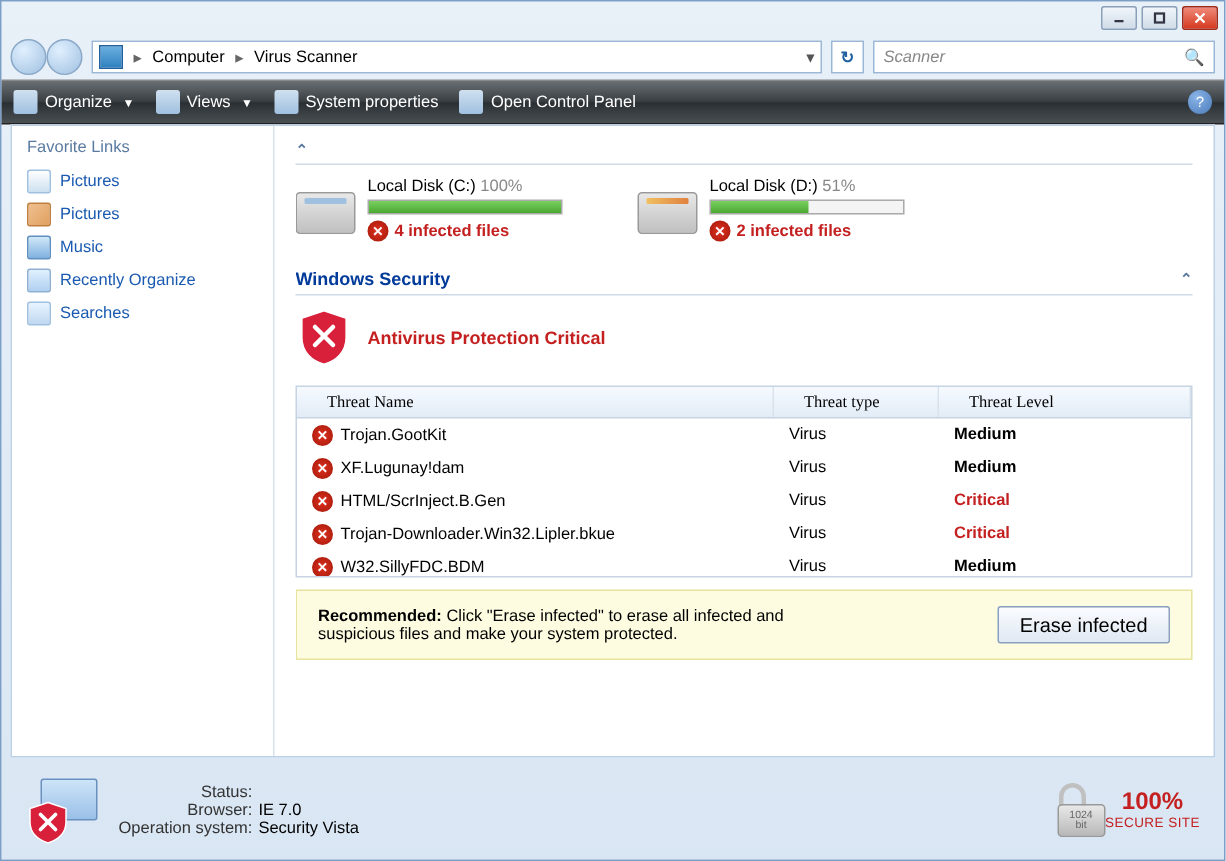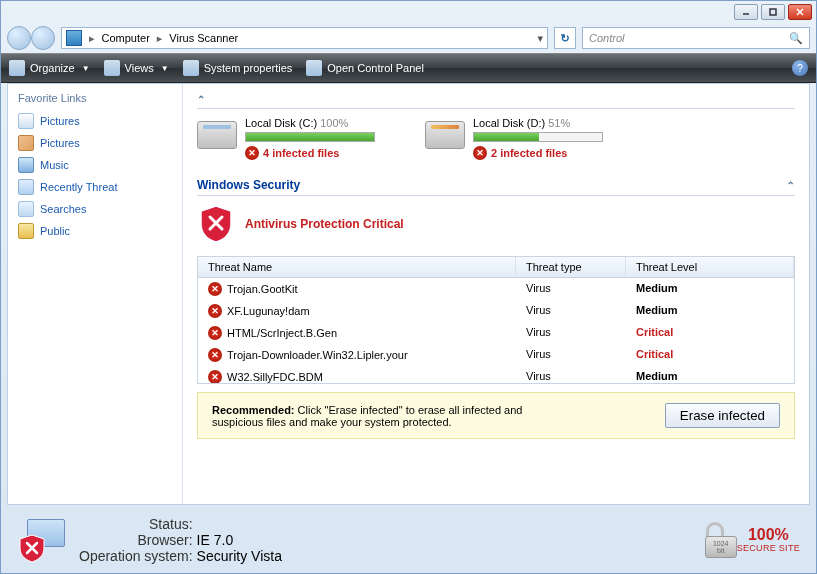--- a/index.html
+++ b/index.html
@@ -32,54 +32,54 @@
 .ic-doc { background: linear-gradient(#fff, #cde0f0); border: 1px solid #a0c0e0; }
 .ic-pic { background: linear-gradient(135deg, #f0c090, #e0a060); border: 1px solid #c08040; }
 .ic-mus { background: linear-gradient(#d0e8f8, #80b0e0); border: 1px solid #6090c0; }
 .ic-rec { background: linear-gradient(#e0f0ff, #b0d0f0); border: 1px solid #90b0d0; }
 .ic-sea { background: linear-gradient(#e8f4ff, #c0d8f0); border: 1px solid #a0c0e0; }
 .ic-pub { background: linear-gradient(#f8e8a0, #e8c050); border: 1px solid #c09830; }
 .main { flex: 1; padding: 10px 14px; overflow: hidden; }
 .sectionhead { color: #003a9a; font-weight: bold; font-size: 12px; border-bottom: 1px solid #d0dae6; padding-bottom: 3px; margin-bottom: 8px; display: flex; justify-content: space-between; align-items: center; }
 .collapse { color: #5a7aa0; font-size: 10px; cursor: pointer; }
 .drives { display: flex; gap: 50px; margin-bottom: 18px; }
-.drive { display: flex; gap: 8px; }
+.drive { display: flex; gap: 8px; align-items: center; }
 .driveicon { width: 40px; height: 28px; background: linear-gradient(#e8e8e8, #c0c0c0); border: 1px solid #999; border-radius: 3px; margin-top: 4px; position: relative; }
 .driveicon::after { content: ""; position: absolute; top: 3px; left: 5px; right: 5px; height: 4px; background: #a0c0e0; border-radius: 1px; }
 .driveicon.d2::after { background: linear-gradient(90deg,#f0c060,#e08040); }
 .drivelabel { white-space: nowrap; }
 .progbar { width: 130px; height: 10px; border: 1px solid #aaa; background: #f4f4f4; margin: 3px 0 4px; }
 .progfill { height: 100%; background: linear-gradient(#7ad060, #4aa830); }
 .infline { display: flex; align-items: center; gap: 4px; color: #c42020; font-weight: bold; }
 .shieldx { width: 14px; height: 14px; background: radial-gradient(circle, #e03020, #a01808); border-radius: 50%; color: #fff; display: flex; align-items: center; justify-content: center; font-size: 9px; font-weight: bold; }
 .avpd { display: flex; align-items: center; gap: 10px; margin: 6px 0 12px; }
 .bigshield { width: 38px; height: 40px; position: relative; }
 .bigshield svg { width: 38px; height: 40px; }
 .avpdtext { color: #c42020; font-weight: bold; font-size: 12px; }
 .threattable { border: 1px solid #c8d4e2; }
 .tth { display: flex; background: linear-gradient(#f6faff, #e2ecf6); border-bottom: 1px solid #c8d4e2; }
-.tth > div { padding: 4px 10px; border-right: 1px solid #d8e2ec; }
+.tth > div { padding: 4px 20px; border-right: 1px solid #d8e2ec; font-family: Liberation Serif, serif; }
 .col1 { width: 318px; }
 .col2 { width: 110px; }
 .col3 { flex: 1; }
 .ttbody { max-height: 105px; overflow-y: scroll; }
 .ttrow { display: flex; padding: 2px 0; }
 .ttrow > div { padding: 2px 10px; }
 .ttrow .c1 { width: 318px; display: flex; align-items: center; gap: 5px; }
 .ttrow .c2 { width: 110px; }
 .ttrow .c3 { flex: 1; font-weight: bold; }
 .crit { color: #c42020; font-weight: bold; }
 .recbar { background: #fdfce0; border: 1px solid #e8e4a0; padding: 10px 14px; margin-top: 8px; display: flex; align-items: center; justify-content: space-between; }
 .recbar .t { max-width: 360px; }
 .erasebtn { background: linear-gradient(#fafcff, #e0e8f2); border: 1px solid #8aa0c0; padding: 4px 14px; border-radius: 2px; cursor: pointer; }
 .footer { height: 62px; margin: 4px 6px 0; display: flex; align-items: center; padding: 0 10px; gap: 12px; }
 .compicon { width: 50px; height: 42px; position: relative; }
 .compicon .mon { position: absolute; left: 10px; top: 0; width: 38px; height: 28px; background: linear-gradient(#cde4f8, #9ac0e8); border: 1px solid #6a90c0; border-radius: 2px; }
 .compicon .sh { position: absolute; left: 0; top: 14px; width: 30px; height: 30px; }
-.statgrid { display: grid; grid-template-columns: auto auto; gap: 0 4px; font-size: 14px; }
+.statgrid { display: grid; grid-template-columns: auto auto; gap: 0 4px; font-size: 11px; }
 .statgrid .lab { text-align: right; color: #333; }
 .secure { margin-left: auto; display: flex; align-items: center; gap: 6px; }
 .lock { width: 32px; height: 36px; position: relative; }
 .lock .body { position: absolute; bottom: 0; width: 32px; height: 22px; background: linear-gradient(#e8e8e8, #b8b8b8); border: 1px solid #999; border-radius: 3px; display: flex; align-items: center; justify-content: center; font-size: 7px; color: #666; flex-direction: column; }
 .lock .sh { position: absolute; top: 0; left: 7px; width: 18px; height: 16px; border: 3px solid #c0c0c0; border-bottom: none; border-radius: 10px 10px 0 0; }
 .sectxt { text-align: center; }
 .sectxt .p { color: #c42020; font-weight: bold; font-size: 16px; line-height: 1; }
 .sectxt .s { color: #c42020; font-size: 9px; letter-spacing: 0.3px; }
 ::-webkit-scrollbar { width: 16px; }
 ::-webkit-scrollbar-track { background: #e8eef4; border-left: 1px solid #c8d4e2; }
@@ -117,21 +117,21 @@
     <div class="addrbox">
       <span class="icon"></span>
       <span class="crumb-sep">▸</span>
       <span>Computer</span>
       <span class="crumb-sep">▸</span>
       <span>Virus Scanner</span>
       <span class="addrdrop">▾</span>
     </div>
     <div class="refreshbtn">↻</div>
     <div class="searchbox">
-      <span>Control</span>
+      <span>Scanner</span>
       <span class="mag">🔍</span>
     </div>
   </div>
 
   <div class="toolbar">
     <div class="toolbtn">
         <span class="toolicon"></span>
         <span>Organize</span>
         <span class="tooldrop">▼</span>
       </div>
@@ -162,29 +162,25 @@
           <div class="sidelink">
             <span class="sideicon ic-pic"></span>
             <span>Pictures</span>
           </div>
           <div class="sidelink">
             <span class="sideicon ic-mus"></span>
             <span>Music</span>
           </div>
           <div class="sidelink">
             <span class="sideicon ic-rec"></span>
-            <span>Recently Threat</span>
+            <span>Recently Organize</span>
           </div>
           <div class="sidelink">
             <span class="sideicon ic-sea"></span>
             <span>Searches</span>
-          </div>
-          <div class="sidelink">
-            <span class="sideicon ic-pub"></span>
-            <span>Public</span>
           </div>
         </div>
     </div>
 
     <div class="main">
       <div class="sectionhead">
         <span class="collapse">⌃</span>
       </div>
       <div class="drives" id="drives">
           <div class="drive">
@@ -256,21 +252,21 @@
               <div class="c1">
                 <span class="shieldx">✕</span>
                 <span>HTML/ScrInject.B.Gen</span>
               </div>
               <div class="c2">Virus</div>
               <div class="c3 crit">Critical</div>
             </div>
             <div class="ttrow">
               <div class="c1">
                 <span class="shieldx">✕</span>
-                <span>Trojan-Downloader.Win32.Lipler.your</span>
+                <span>Trojan-Downloader.Win32.Lipler.bkue</span>
               </div>
               <div class="c2">Virus</div>
               <div class="c3 crit">Critical</div>
             </div>
             <div class="ttrow">
               <div class="c1">
                 <span class="shieldx">✕</span>
                 <span>W32.SillyFDC.BDM</span>
               </div>
               <div class="c2">Virus</div>

